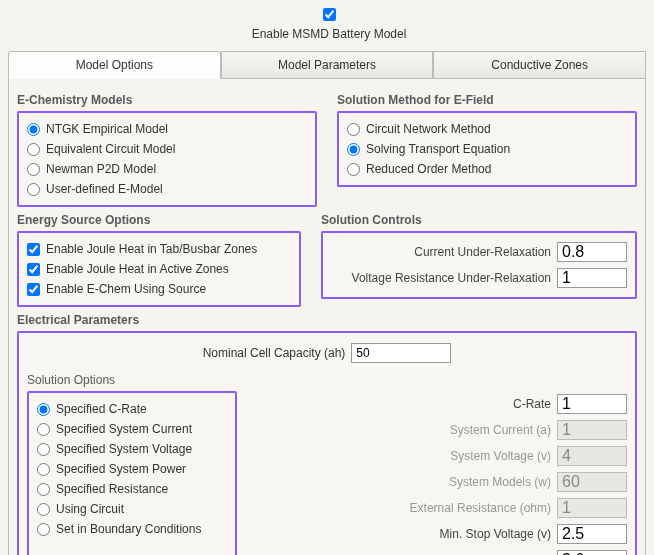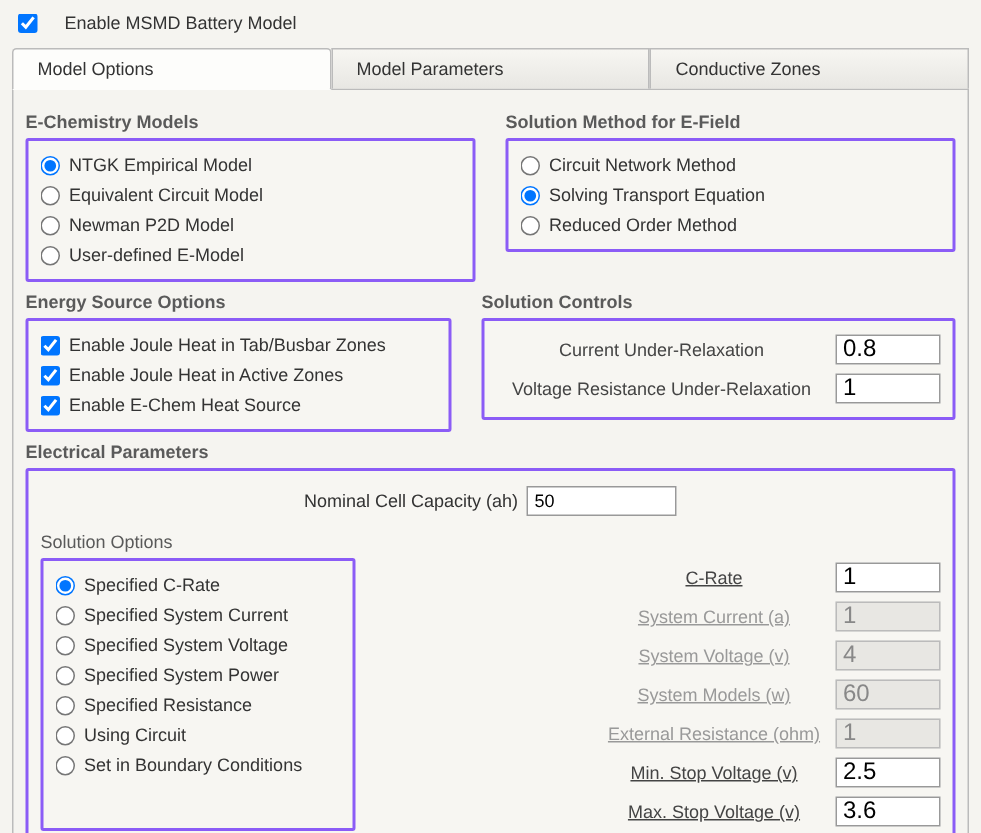--- a/index.html
+++ b/index.html
@@ -8,30 +8,32 @@
     padding: 8px;
     font-family: Arial, sans-serif;
     font-size: 12px;
     background: #f5f4f0;
     color: #333;
     width: 654px;
   }
   .topcheck {
     display: flex;
     align-items: center;
-    gap: 18px;
+    gap: 6px;
     margin-bottom: 10px;
     margin-left: 4px;
+    flex-direction: column;
   }
   .tabs {
     display: flex;
     border-bottom: 1px solid #bbb;
   }
   .tab {
     flex: 1;
+    text-align: center;
     padding: 6px 16px;
     border: 1px solid #bbb;
     border-bottom: none;
     background: linear-gradient(#f7f6f2,#e8e7e3);
     cursor: pointer;
     position: relative;
   }
   .tab.active {
     background: #fdfdfb;
     border-bottom: 1px solid #fdfdfb;
@@ -72,21 +74,21 @@
     margin: 0;
   }
   .fieldrow {
     display: flex;
     align-items: center;
     gap: 6px;
     padding: 3px 0;
     justify-content: flex-end;
   }
   .fieldrow label {
-    text-align: center;
+    text-align: right;
     color: #444;
   }
   .fieldrow label.disabled { color: #999; }
   .fieldrow input[type=text] {
     width: 70px;
     height: 20px;
     font-size: 16px;
     padding: 1px 4px;
     border: 1px solid #999;
     background: #fff;
@@ -101,21 +103,21 @@
     align-items: center;
     gap: 6px;
     padding: 4px 0;
     justify-content: center;
   }
   .nomrow input[type=text]{
     width: 100px; height:20px; font-size:12px;
     border:1px solid #999; padding:1px 4px; background:#fff;
   }
   .solctl .fieldrow label { width: 220px; }
-  .elec-right .fieldrow label { width: 150px; text-decoration: underline; }
+  .elec-right .fieldrow label { width: 150px; }
 </style>
 </head>
 <body>
 
 <div class="topcheck">
   <input type="checkbox" checked="" style="">
   <span>Enable MSMD Battery Model</span>
 </div>
 
 <div class="tabs">
@@ -174,21 +176,21 @@
         <div class="opt">
             <input type="checkbox" checked="" style="">
             <span>Enable Joule Heat in Tab/Busbar Zones</span>
           </div>
         <div class="opt">
             <input type="checkbox" checked="" style="">
             <span>Enable Joule Heat in Active Zones</span>
           </div>
         <div class="opt">
             <input type="checkbox" checked="" style="">
-            <span>Enable E-Chem Heat Source</span>
+            <span>Enable E-Chem Using Source</span>
           </div>
       </div>
     </div>
     <div class="col">
       <div class="section-title">Solution Controls</div>
       <div class="group solctl">
         <div class="fieldrow">
           <label>Current Under-Relaxation</label>
           <input type="text" value="0.8" style="">
         </div>

